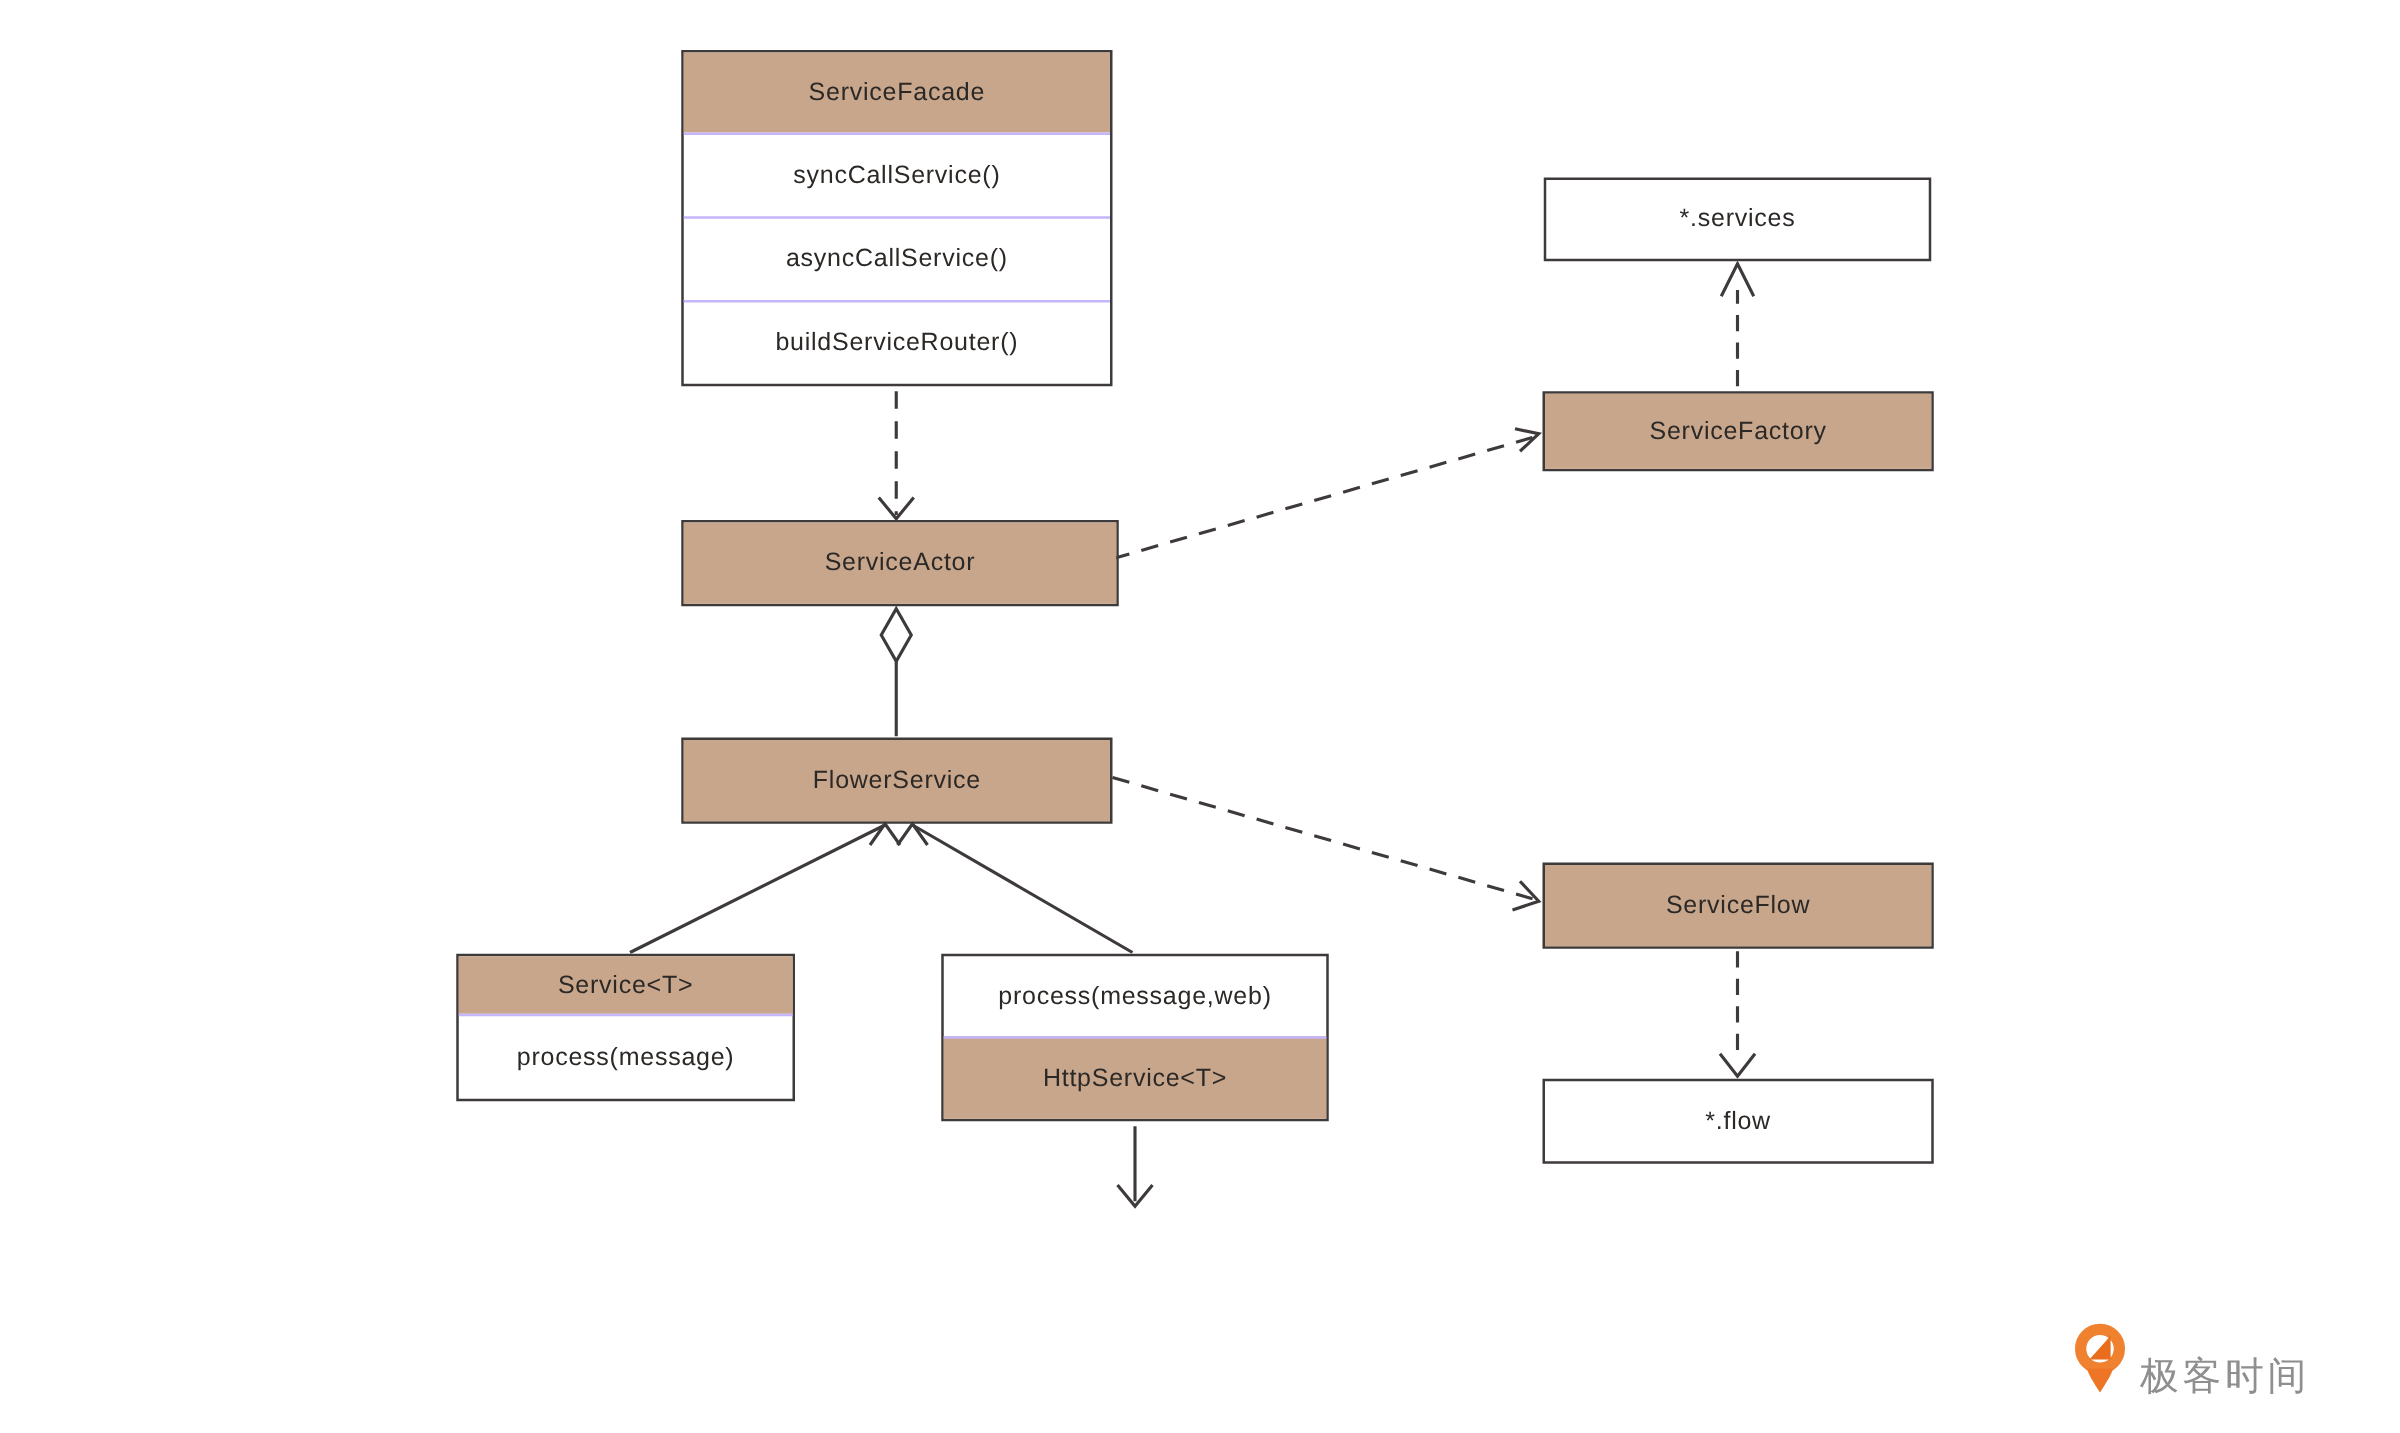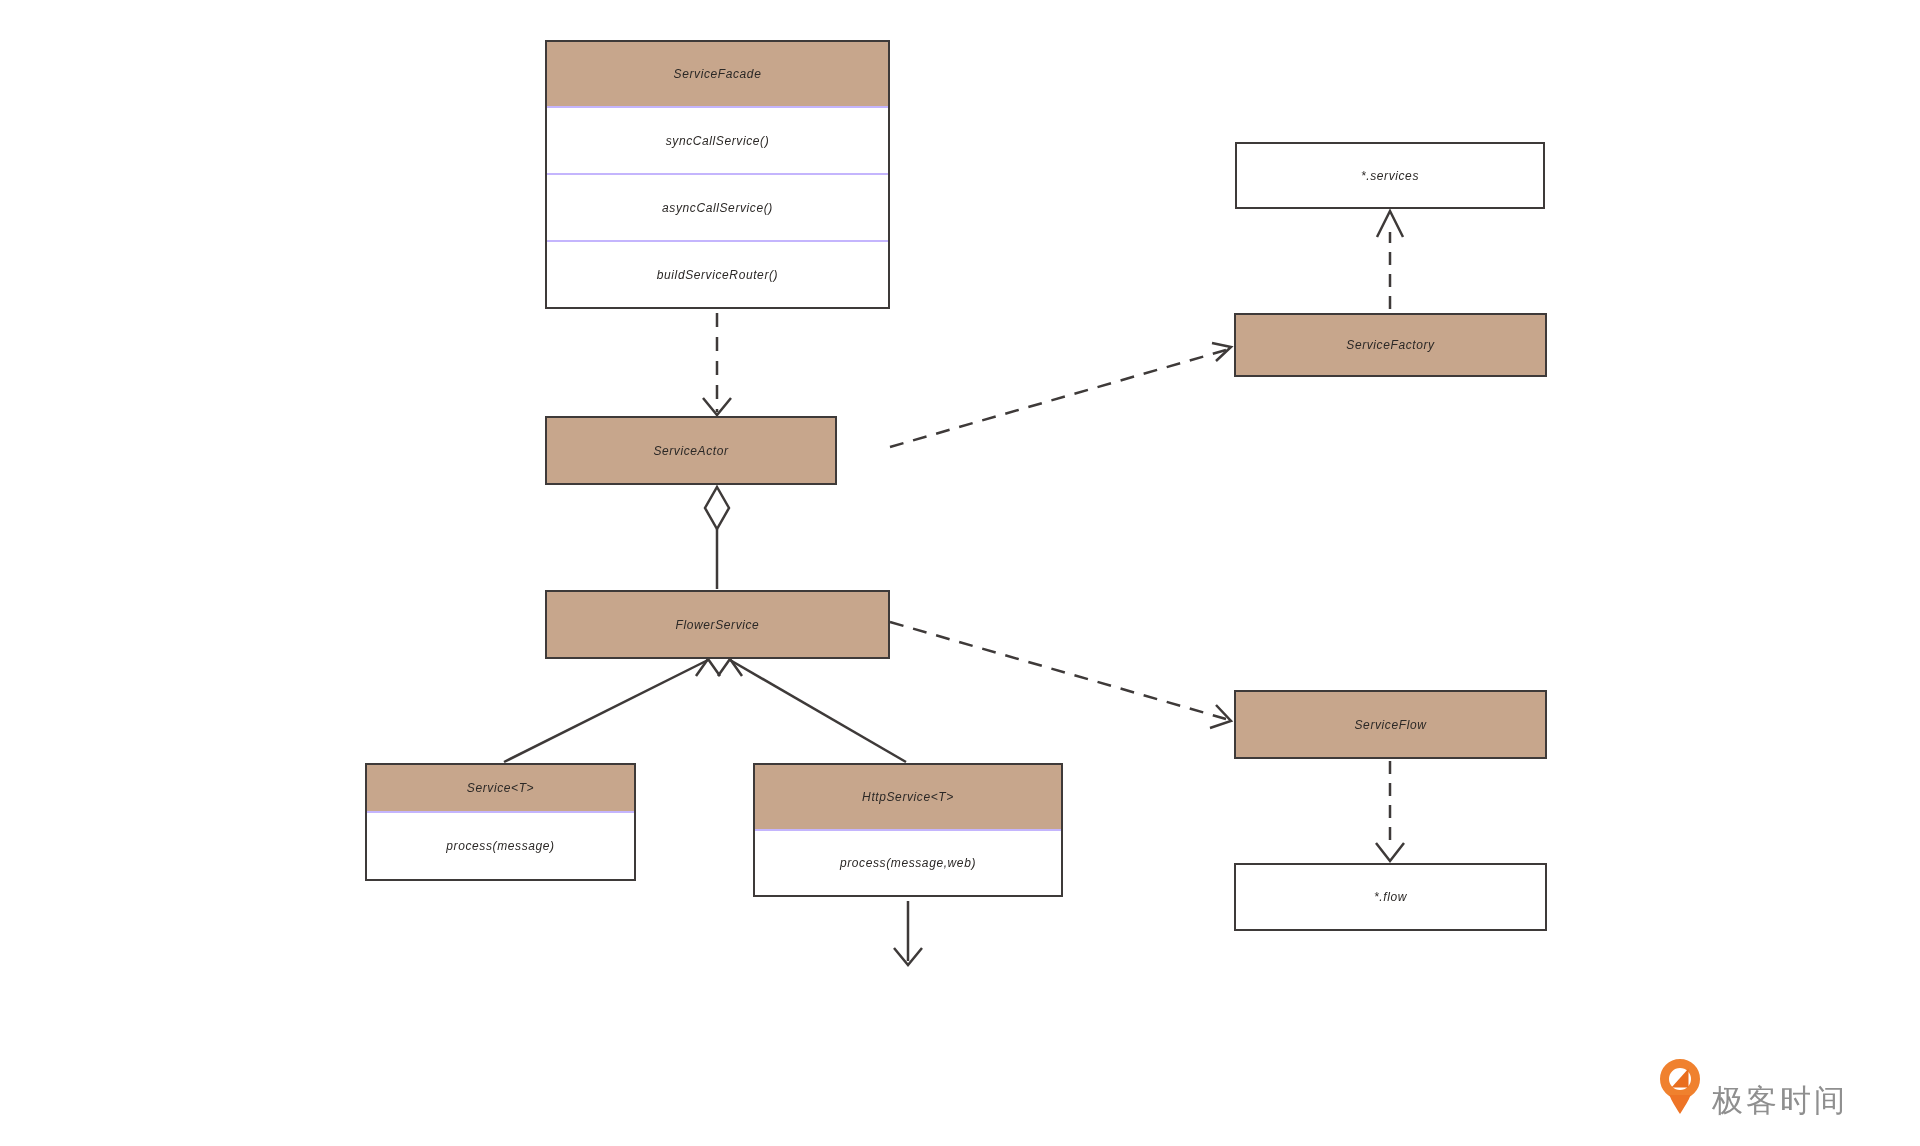--- a/index.html
+++ b/index.html
@@ -20,24 +20,23 @@
     position: absolute;
     border: 2px solid #3e3a39;
     background: #ffffff;
     box-sizing: border-box;
     color: #2b2826;
   }
   .sec {
     display: flex;
     align-items: center;
     justify-content: center;
-    font-size: 12px;
+    font-size: 20px;
     letter-spacing: 0.6px;
     white-space: nowrap;
-    font-style: italic;
   }
   .sec + .sec { border-top: 2px solid #c4b5fd; }
   .hdr { background: #c7a68c; }
   #brand {
     position: absolute;
     left: 1658px;
     top: 1056px;
     display: flex;
     align-items: flex-end;
     gap: 10px;
@@ -112,36 +111,36 @@
     </g>
   </svg>
 
   <div class="uml-box" style="left:545px; top:40px; width:345px;">
     <div class="sec hdr" style="height:64px">ServiceFacade</div>
     <div class="sec" style="height:65px">syncCallService()</div>
     <div class="sec" style="height:65px">asyncCallService()</div>
     <div class="sec" style="height:65px">buildServiceRouter()</div>
   </div>
 
-  <div class="uml-box" style="left:545px; top:416px; width:292px;">
+  <div class="uml-box" style="left:545px; top:416px; width:350px;">
     <div class="sec hdr" style="height:65px">ServiceActor</div>
   </div>
 
   <div class="uml-box" style="left:545px; top:590px; width:345px;">
     <div class="sec hdr" style="height:65px">FlowerService</div>
   </div>
 
   <div class="uml-box" style="left:365px; top:763px; width:271px;">
     <div class="sec hdr" style="height:46px">Service&lt;T&gt;</div>
     <div class="sec" style="height:66px">process(message)</div>
   </div>
 
   <div class="uml-box" style="left:753px; top:763px; width:310px;">
+    <div class="sec" style="height:64px">process(message,web)</div>
     <div class="sec hdr" style="height:64px">HttpService&lt;T&gt;</div>
-    <div class="sec" style="height:64px">process(message,web)</div>
   </div>
 
 
   <div class="uml-box" style="left:1235px; top:142px; width:310px;">
     <div class="sec" style="height:63px">*.services</div>
   </div>
 
   <div class="uml-box" style="left:1234px; top:313px; width:313px;">
     <div class="sec hdr" style="height:60px">ServiceFactory</div>
   </div>

